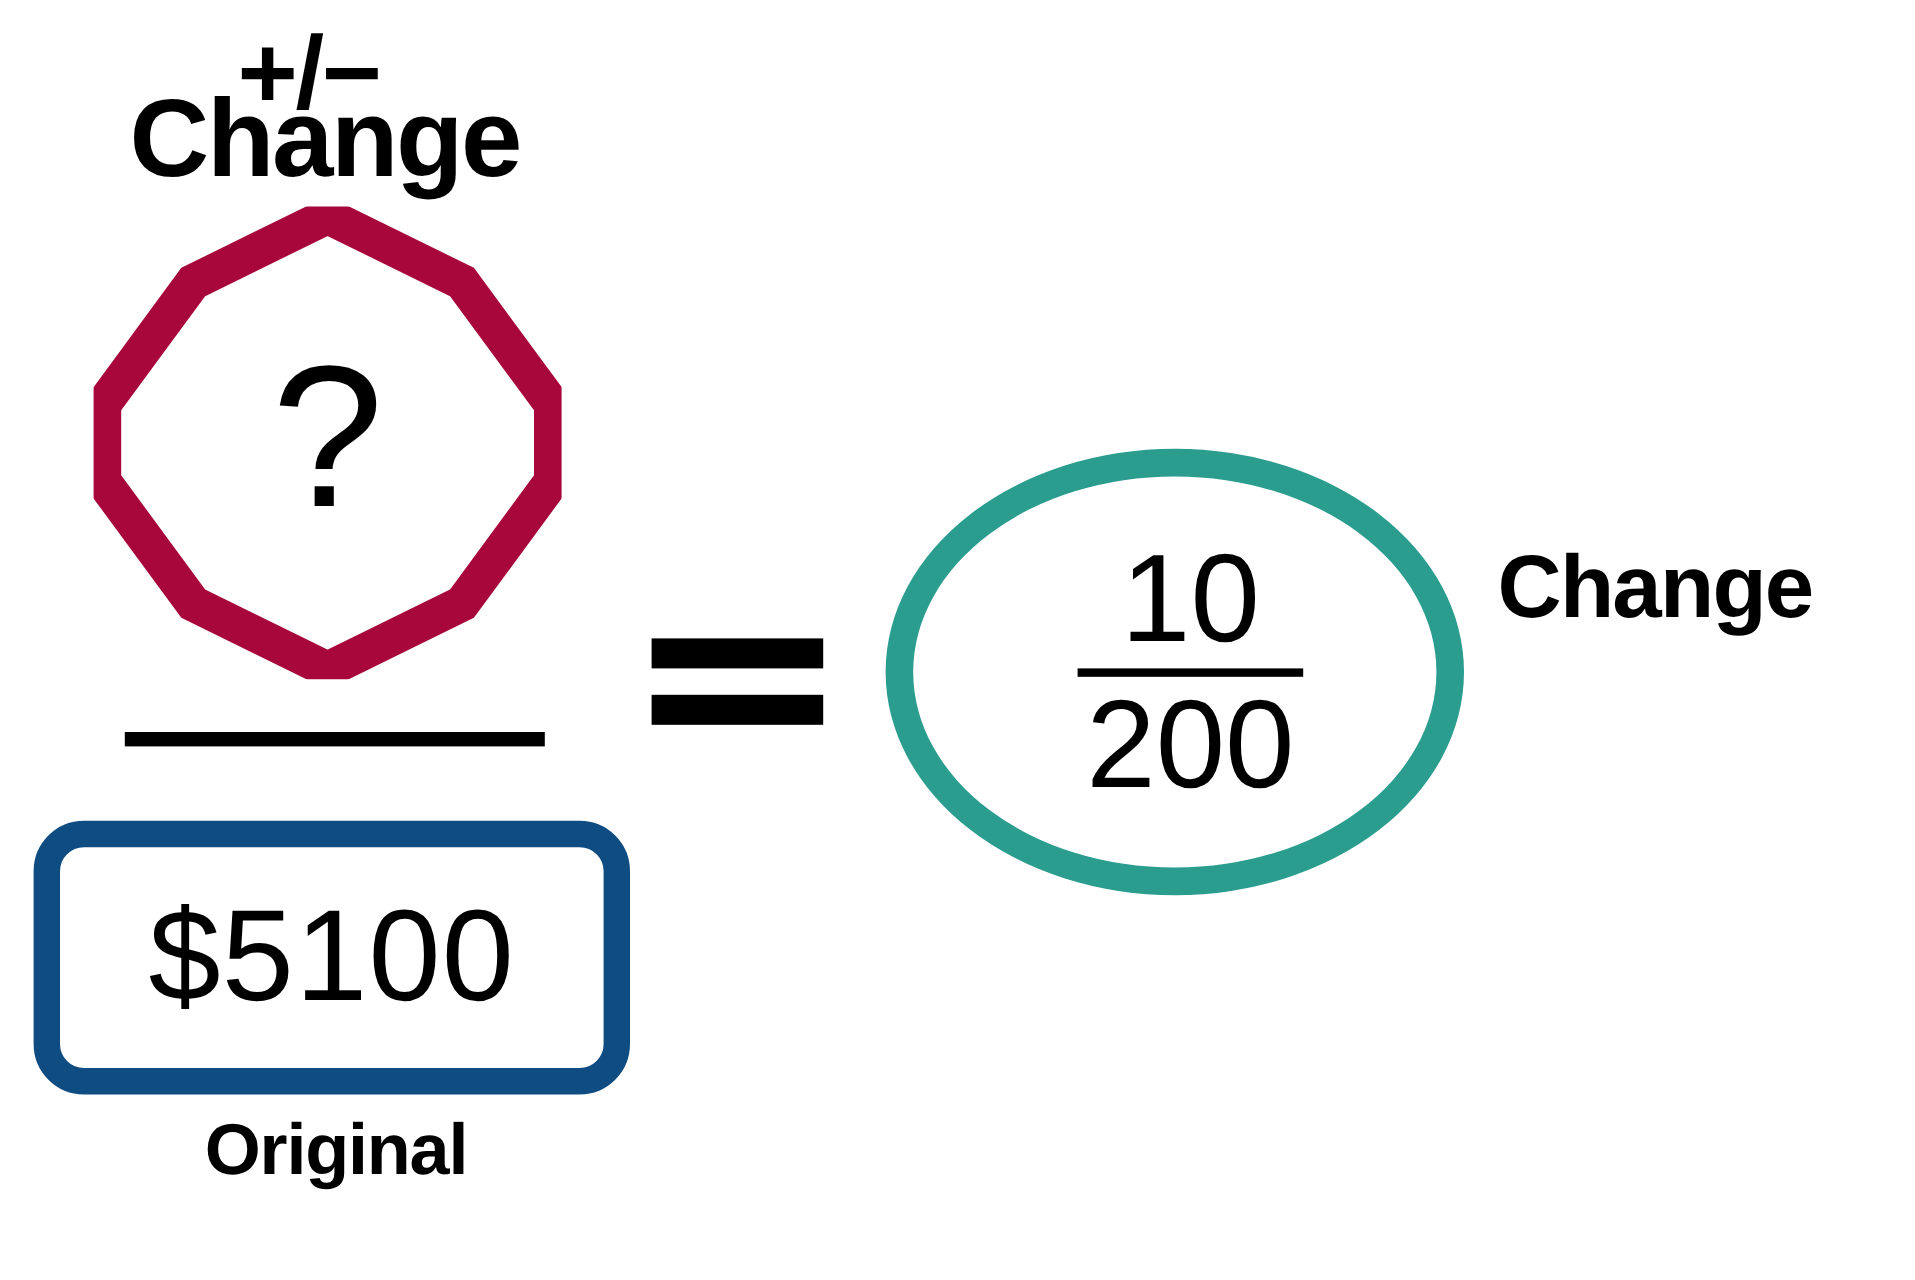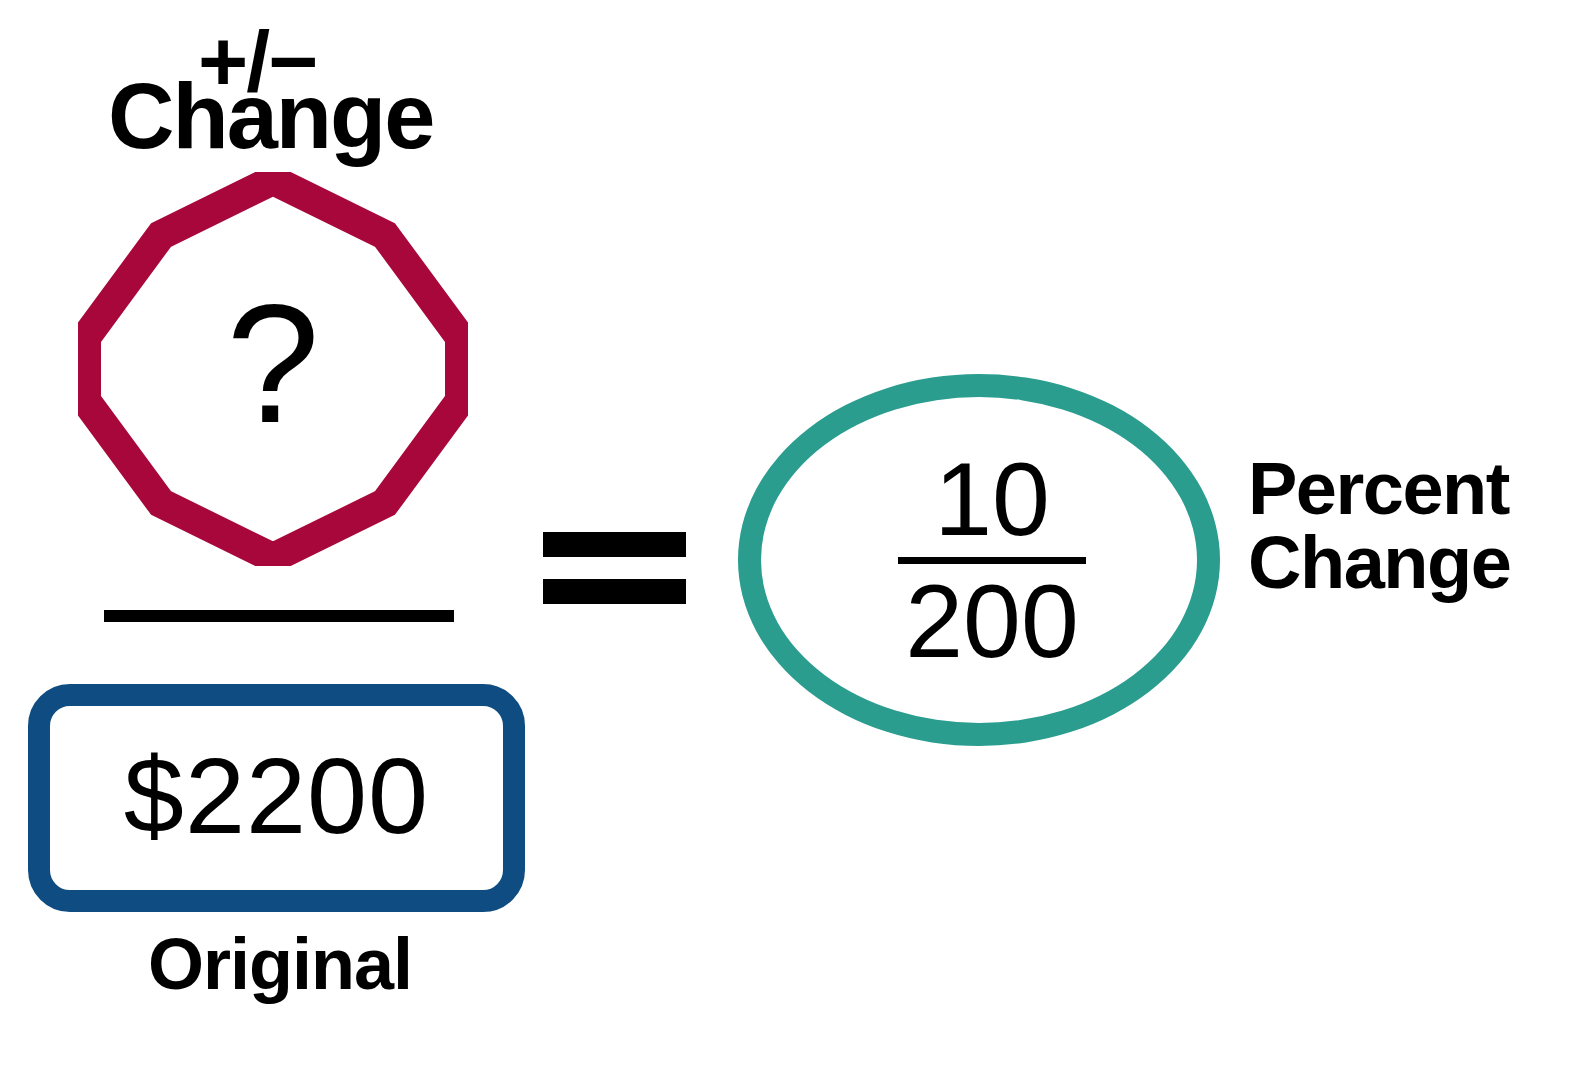--- a/index.html
+++ b/index.html
@@ -105,21 +105,21 @@
     line-height: 1;
     transform: translateY(-2px);
   }
 
   
   .orig-caption {
     left: 0px;
     top: 928px;
     width: 560px;
     text-align: center;
-    font-size: 72px;
+    font-size: 60px;
     font-weight: bold;
     color: #000000;
     letter-spacing: -1px;
     line-height: 1;
   }
 
   
   .equals {
     left: 543px;
     top: 532px;
@@ -209,37 +209,36 @@
   <div class="abs octagon-wrap">
     <svg width="390" height="394" viewBox="0 0 390 394" aria-hidden="true">
       <polygon points="195,8 307,63 382,165 382,229 307,331 195,386 83,331 8,229 8,165 83,63" fill="none" stroke="#A8073C" stroke-width="30" stroke-linejoin="miter"></polygon>
     </svg>
     <div class="qmark">?</div>
   </div>
 
   <div class="abs main-bar"></div>
 
   <div class="abs orig-box">
-    <span class="value">$2200</span>
+    <span class="value">$5100</span>
   </div>
 
   <div class="abs orig-caption">Original</div>
 
   <div class="abs equals">
     <span class="bar top"></span>
     <span class="bar bottom"></span>
   </div>
 
   <div class="abs ellipse-wrap">
     <div class="ellipse"></div>
     <div class="fraction">
       <span class="num">10</span>
       <span class="fbar"></span>
       <span class="den">200</span>
     </div>
   </div>
 
   <div class="abs pct-caption">
-    <span class="l1">Percent</span>
     <span class="l2">Change</span>
   </div>
 
 </div>
 
 </body></html>

